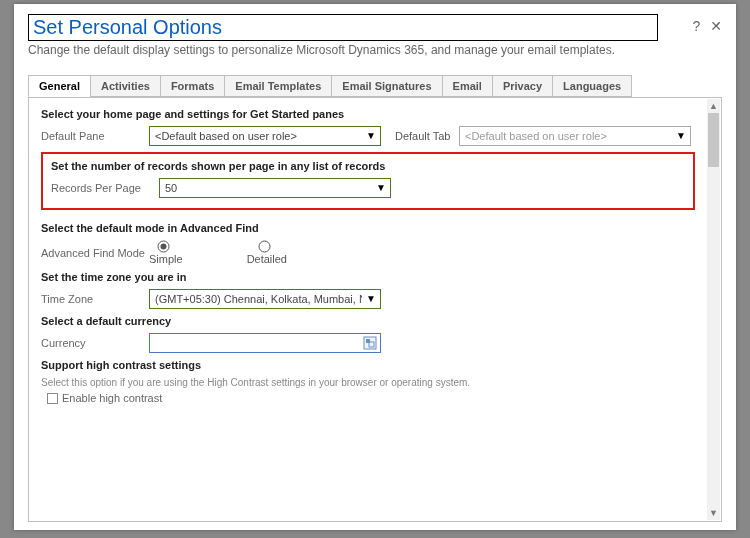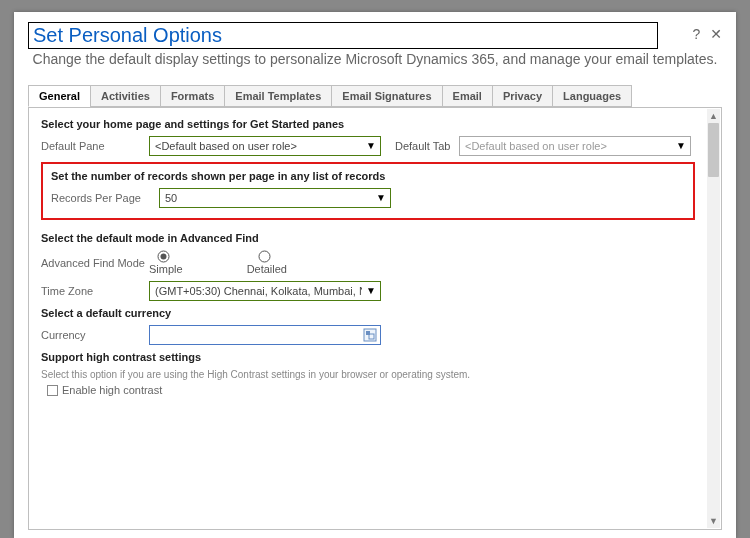--- a/index.html
+++ b/index.html
@@ -6,34 +6,34 @@
   body {
     font-family: "Segoe UI", Arial, sans-serif;
     background: #888;
     width: 750px;
     height: 538px;
     overflow: hidden;
     position: relative;
   }
   .dialog {
     position: absolute;
-    left: 14px; top: 12px;
+    left: 14px; top: 4px;
     width: 722px; height: 526px;
     background: #fff;
     box-shadow: 0 0 4px rgba(0,0,0,.3);
     display: flex;
     flex-direction: column;
   }
   .hdr { padding: 10px 14px 6px 14px; position: relative; }
   .hdr-title {
     font-size: 20px; font-weight: 300; color: #0a5ec2;
     border: 1px solid #000; padding: 1px 4px;
     display: inline-block; width: 630px;
   }
-  .hdr-sub { font-size: 14px; color: #666; margin-top: 2px; text-align: center; }
+  .hdr-sub { font-size: 12px; color: #666; margin-top: 2px; }
   .hdr-icons { position: absolute; right: 14px; top: 14px; display: flex; gap: 10px; }
   .hdr-icons span { color: #666; font-size: 14px; cursor: pointer; }
   .tabs { display: flex; margin: 12px 14px 0 14px; font-size: 11px; }
   .tab {
     border: 1px solid #bfbfbf; padding: 4px 10px; margin-right: -1px;
     background: #f3f3f3; color: #555; cursor: pointer; white-space: nowrap; font-weight: bold;
   }
   .tab.active { background: #fff; border-bottom-color: #fff; color: #000; }
   .content-wrap {
     border: 1px solid #bfbfbf;
@@ -152,20 +152,21 @@
               <svg width="13" height="13">
                   <circle cx="6.5" cy="6.5" r="5.5" fill="none" stroke="#555"></circle>
                 </svg>
               <span>Detailed</span>
             </div>
           </div>
         </div>
       </div>
 
       <div class="group">
+        <div class="section-title">Set the time zone you are in</div>
         <div class="row">
           <div class="lbl">Time Zone</div>
           <div class="sel w2">
             <span style="white-space:nowrap;overflow:hidden;text-overflow:clip;">(GMT+05:30) Chennai, Kolkata, Mumbai, New Delhi</span>
             <span class="caret">▼</span>
           </div>
         </div>
       </div>
 
       <div class="group">

